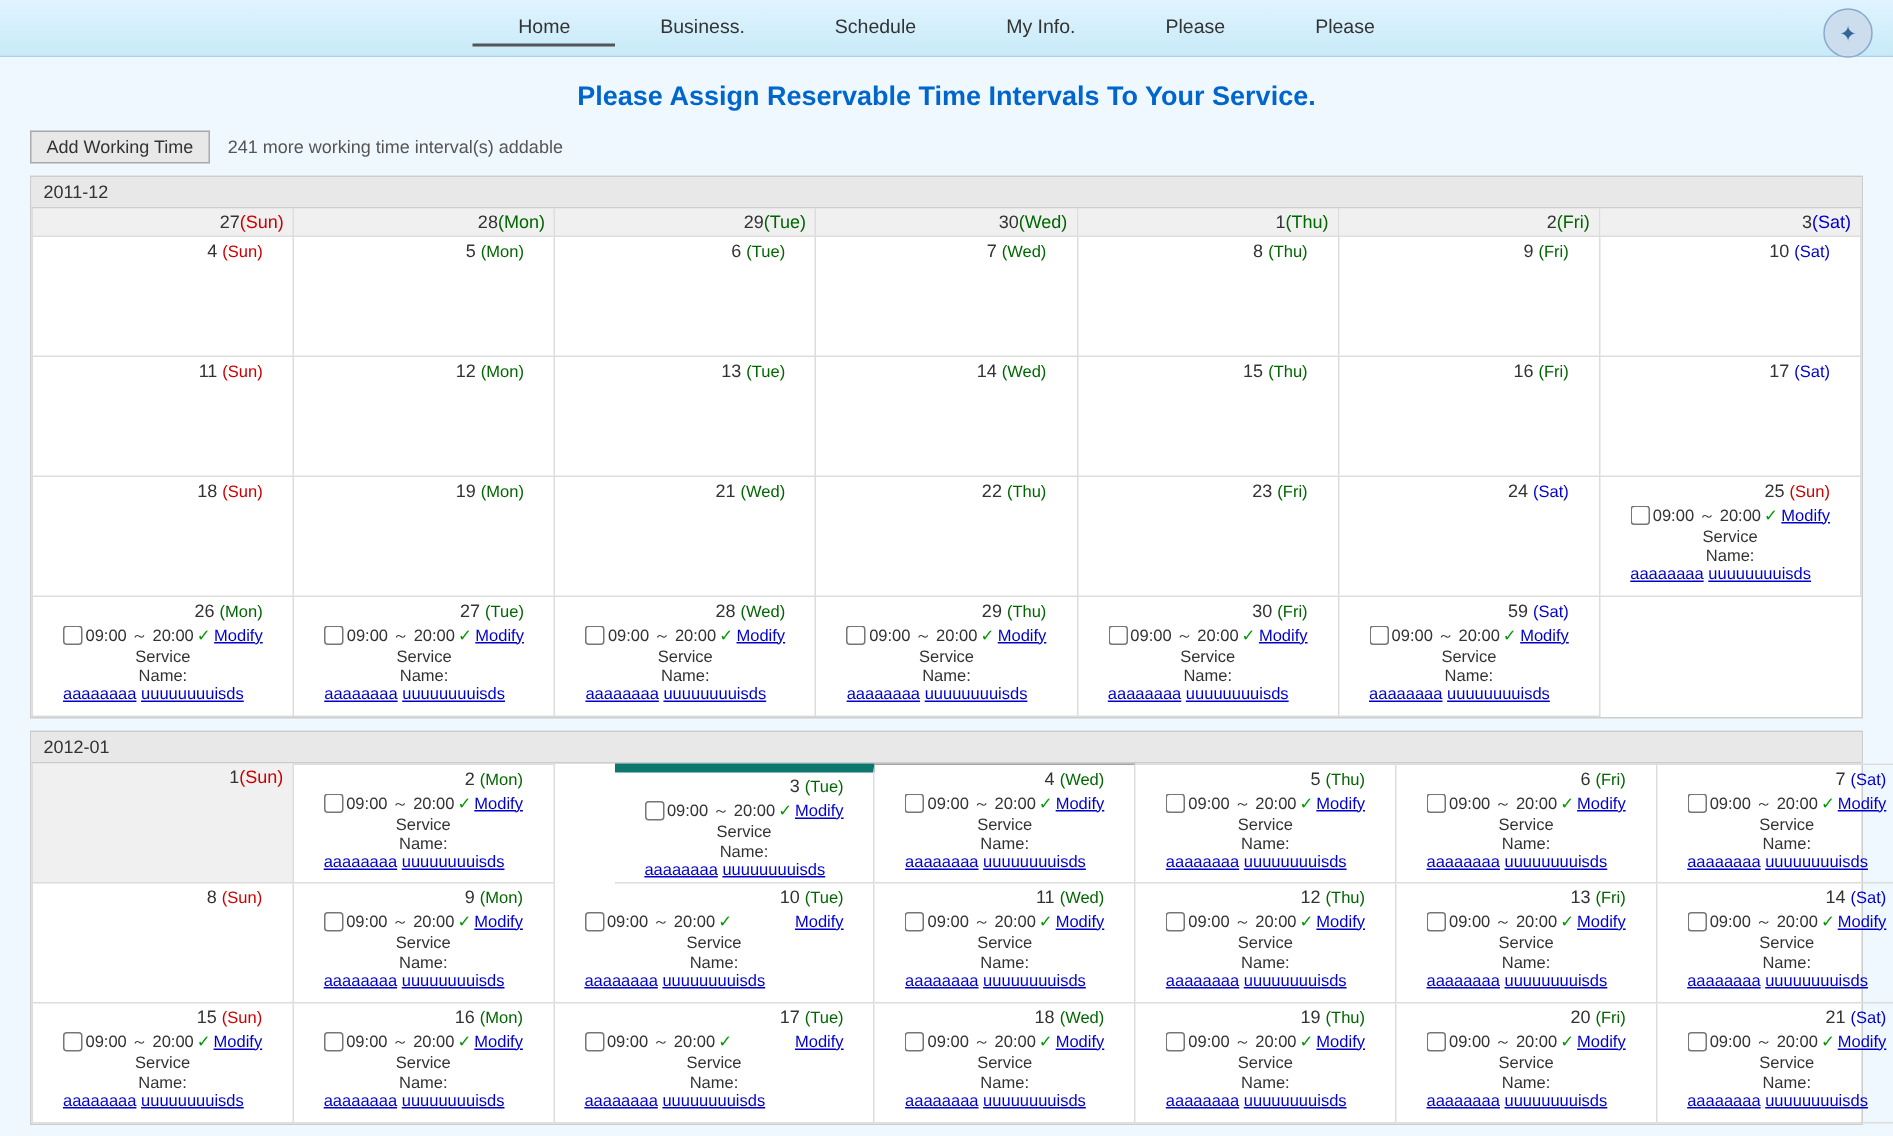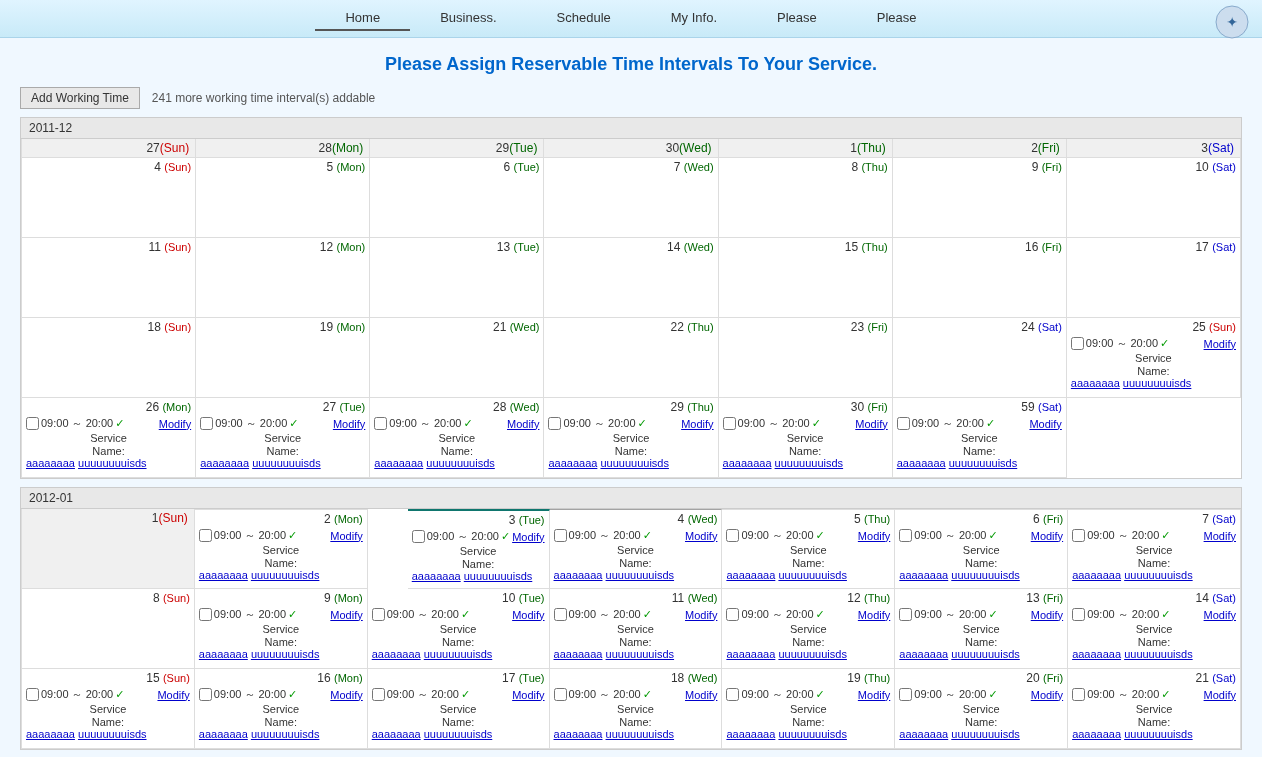--- a/index.html
+++ b/index.html
@@ -101,21 +101,21 @@
       border-bottom: 1px solid #ddd;
     }
     .cal-day-header .day-num { color: #333; }
     .cal-day-header .day-name-sun { color: #cc0000; }
     .cal-day-header .day-name-sat { color: #0000cc; }
     .cal-day-header .day-name-week { color: #006600; }
     
     .cal-cell {
       border-right: 1px solid #ddd;
       border-bottom: 1px solid #ddd;
-      padding: 2px 4px;
+      padding: 2px 20px;
       vertical-align: top;
       min-height: 80px;
       position: relative;
     }
     
     .day-label {
       text-align: right;
       font-size: 12px;
       margin-bottom: 2px;
     }
@@ -413,21 +413,21 @@
             <span class="check-mark">✓</span>
             <a class="modify-link">Modify</a>
           </div>
           <div class="service-name-row">Service</div>
           <div class="service-name-row">Name:</div>
           <a class="service-link">aaaaaaaa</a>
           <a class="uuuu-link">uuuuuuuuisds</a>
         </div>
       </div>
 
-      <div class="cal-cell" style="border-top:2px solid #0f766e;margin-left:40px;">
+      <div class="cal-cell" style="border-top:6px solid #0f766e;margin-left:40px;">
         <div class="day-label"><span class="day-num">3</span> <span class="day-paren-week">(Tue)</span></div>
         <div class="time-slot">
           <div class="time-row">
             <input type="checkbox" class="time-checkbox" style="">
             <span class="time-text">09:00 ～ 20:00</span>
             <span class="check-mark">✓</span>
             <a class="modify-link">Modify</a>
           </div>
           <div class="service-name-row">Service</div>
           <div class="service-name-row">Name:</div>

